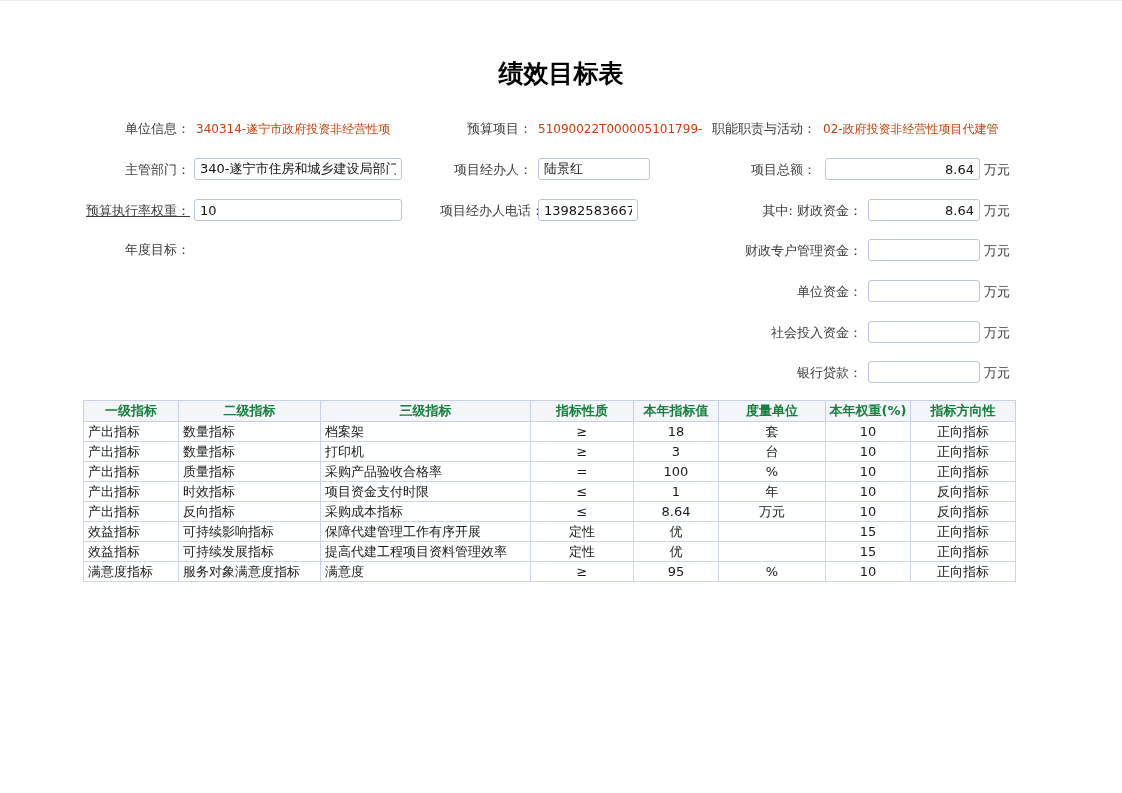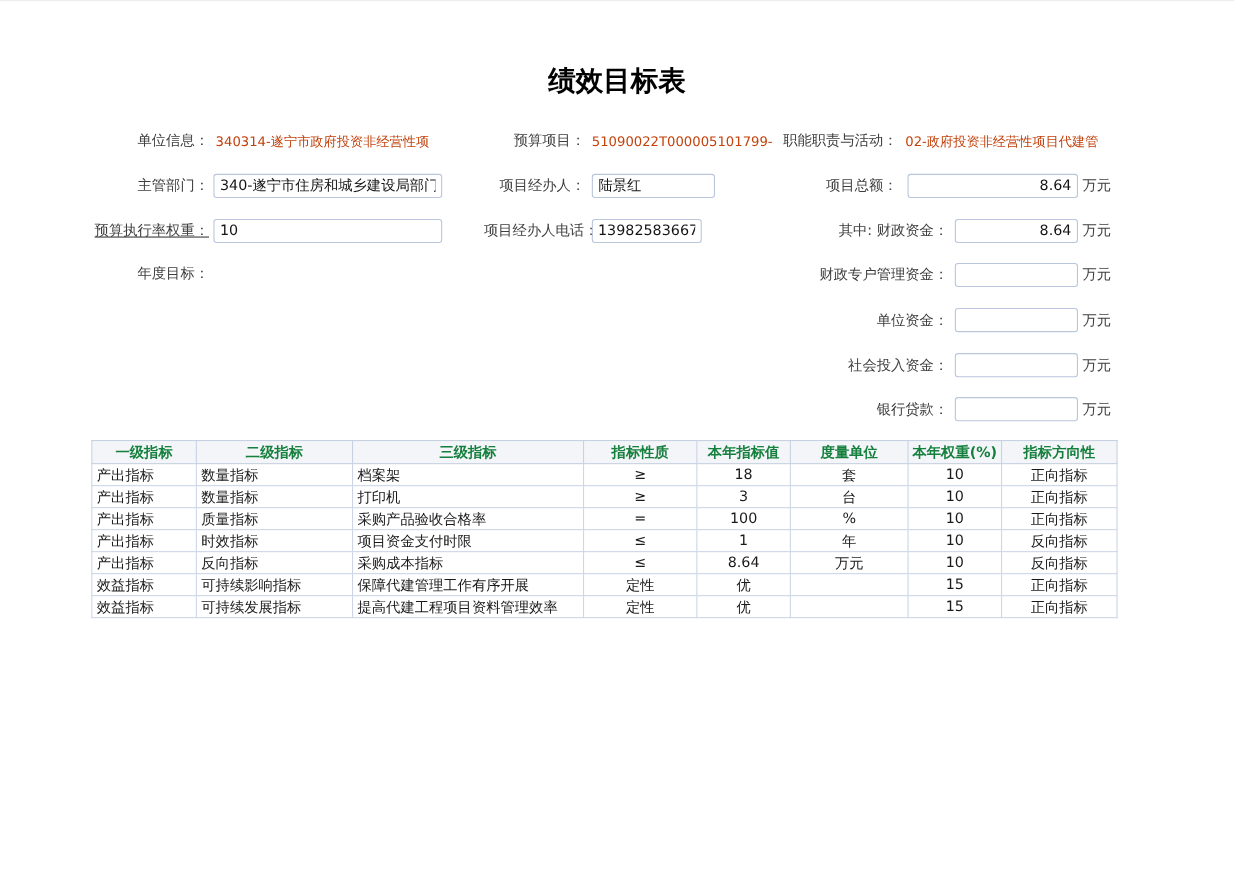--- a/index.html
+++ b/index.html
@@ -192,16 +192,26 @@
         <tr>
           <td class="ta-l">效益指标</td>
           <td class="ta-l">可持续发展指标</td>
           <td class="ta-l">提高代建工程项目资料管理效率</td>
           <td class="ta-c">定性</td>
           <td class="ta-c">优</td>
           <td class="ta-c"></td>
           <td class="ta-c">15</td>
           <td class="ta-c">正向指标</td>
         </tr>
+        <tr>
+          <td class="ta-l">满意度指标</td>
+          <td class="ta-l">服务对象满意度指标</td>
+          <td class="ta-l">满意度</td>
+          <td class="ta-c">≥</td>
+          <td class="ta-c">95</td>
+          <td class="ta-c">%</td>
+          <td class="ta-c">10</td>
+          <td class="ta-c">正向指标</td>
+        </tr>
       </tbody>
   </table>
 
 </div>
 
 </body></html>

